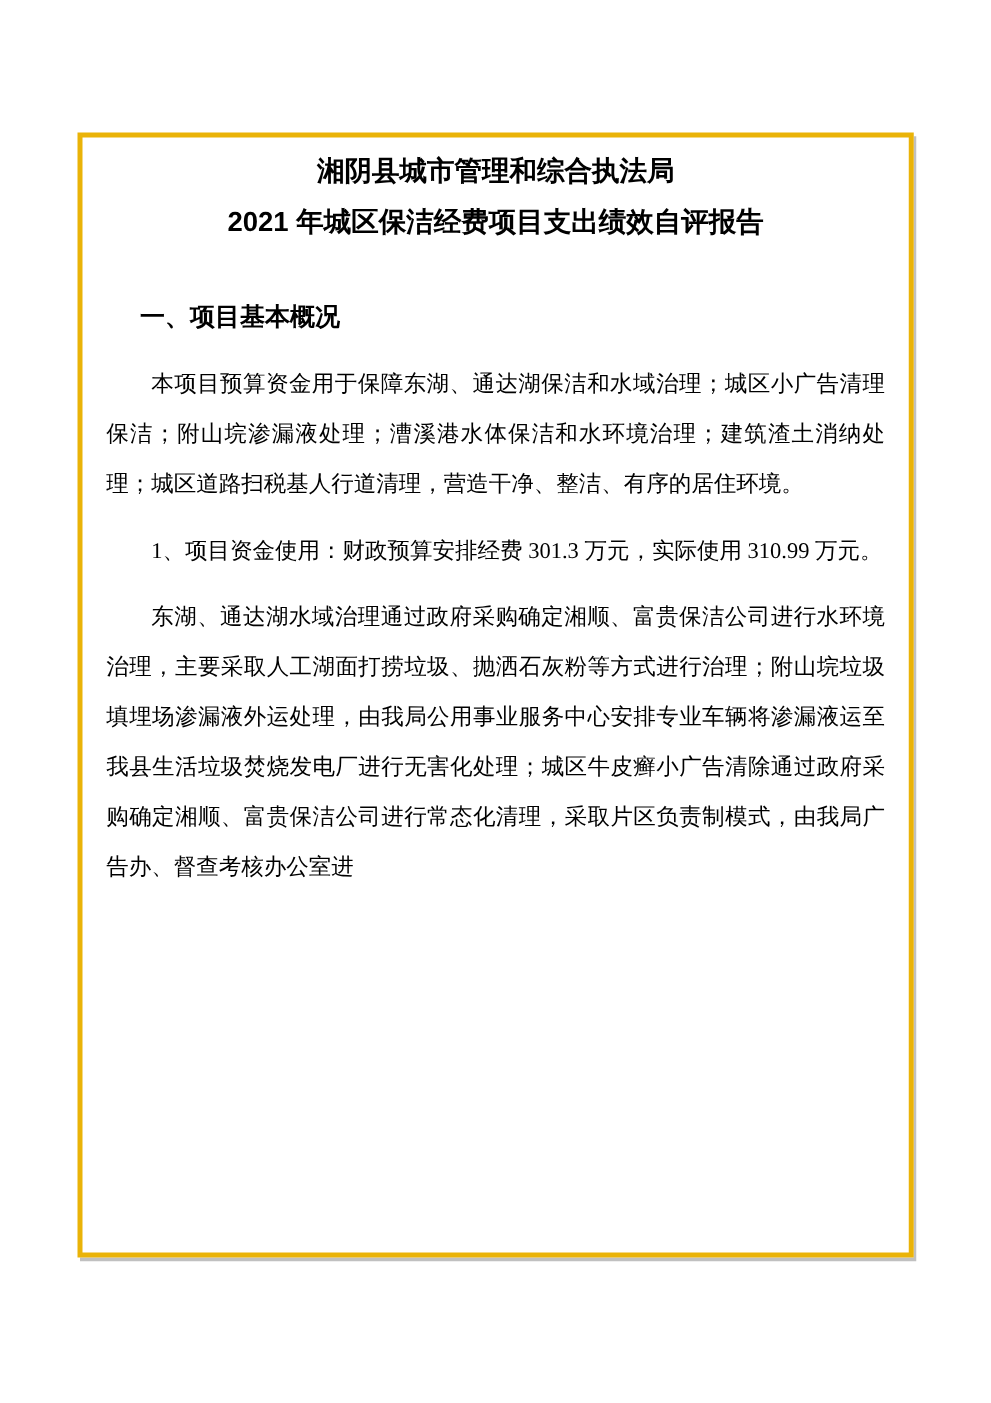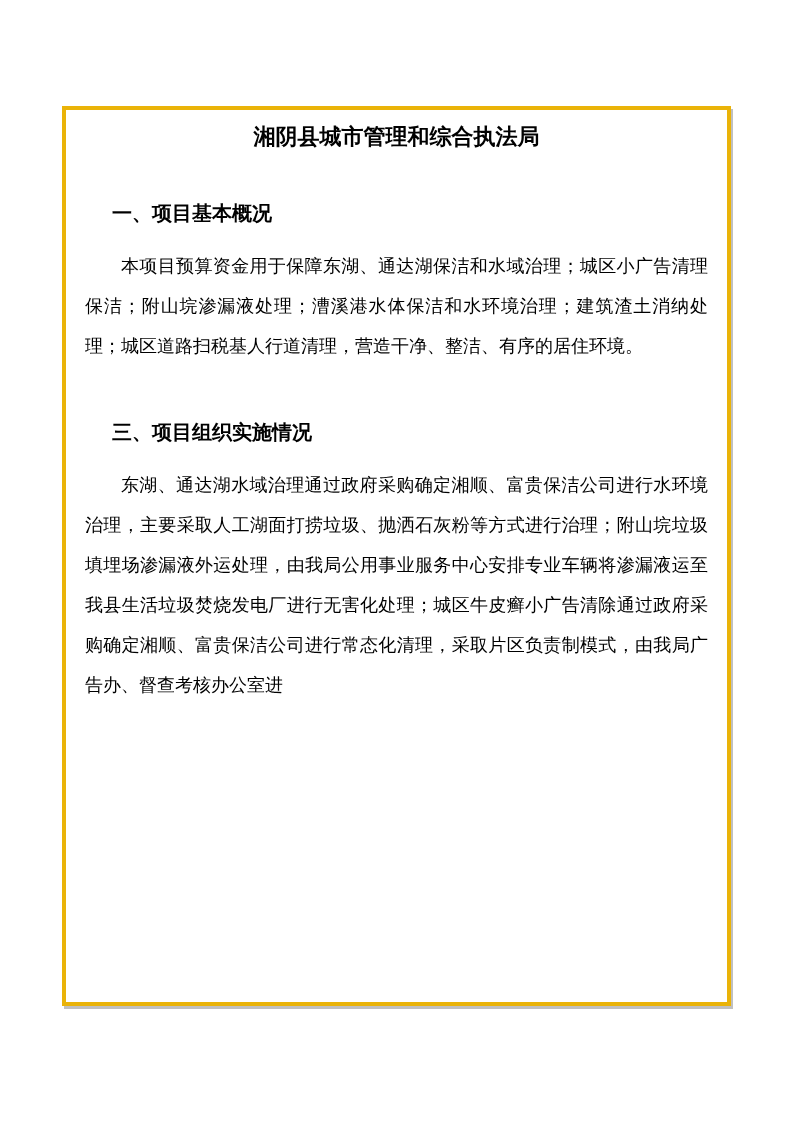--- a/index.html
+++ b/index.html
@@ -59,27 +59,28 @@
     text-indent: 2em;
   }
 </style>
 </head>
 <body>
 
 <div class="doc-border">
 
   <h1 class="doc-title first">湘阴县城市管理和综合执法局</h1>
 
+  <h1 class="doc-title">2021 年城区保洁经费项目支出绩效自评报告</h1>
 
   <section class="s0">
     <h2 class="section-heading">一、项目基本概况</h2>
     <p class="body-para">本项目预算资金用于保障东湖、通达湖保洁和水域治理；城区小广告清理保洁；附山垸渗漏液处理；漕溪港水体保洁和水环境治理；建筑渣土消纳处理；城区道路扫税基人行道清理，营造干净、整洁、有序的居住环境。</p>
   </section>
 
   <section class="s1">
+    <p class="body-para">1、项目资金使用：财政预算安排经费 301.3 万元，实际使用 310.99 万元。</p>
   </section>
 
   <section class="s2">
-    <h2 class="section-heading">三、项目组织实施情况</h2>
     <p class="body-para">东湖、通达湖水域治理通过政府采购确定湘顺、富贵保洁公司进行水环境治理，主要采取人工湖面打捞垃圾、抛洒石灰粉等方式进行治理；附山垸垃圾填埋场渗漏液外运处理，由我局公用事业服务中心安排专业车辆将渗漏液运至我县生活垃圾焚烧发电厂进行无害化处理；城区牛皮癣小广告清除通过政府采购确定湘顺、富贵保洁公司进行常态化清理，采取片区负责制模式，由我局广告办、督查考核办公室进</p>
   </section>
 
 </div>
 
 </body></html>

